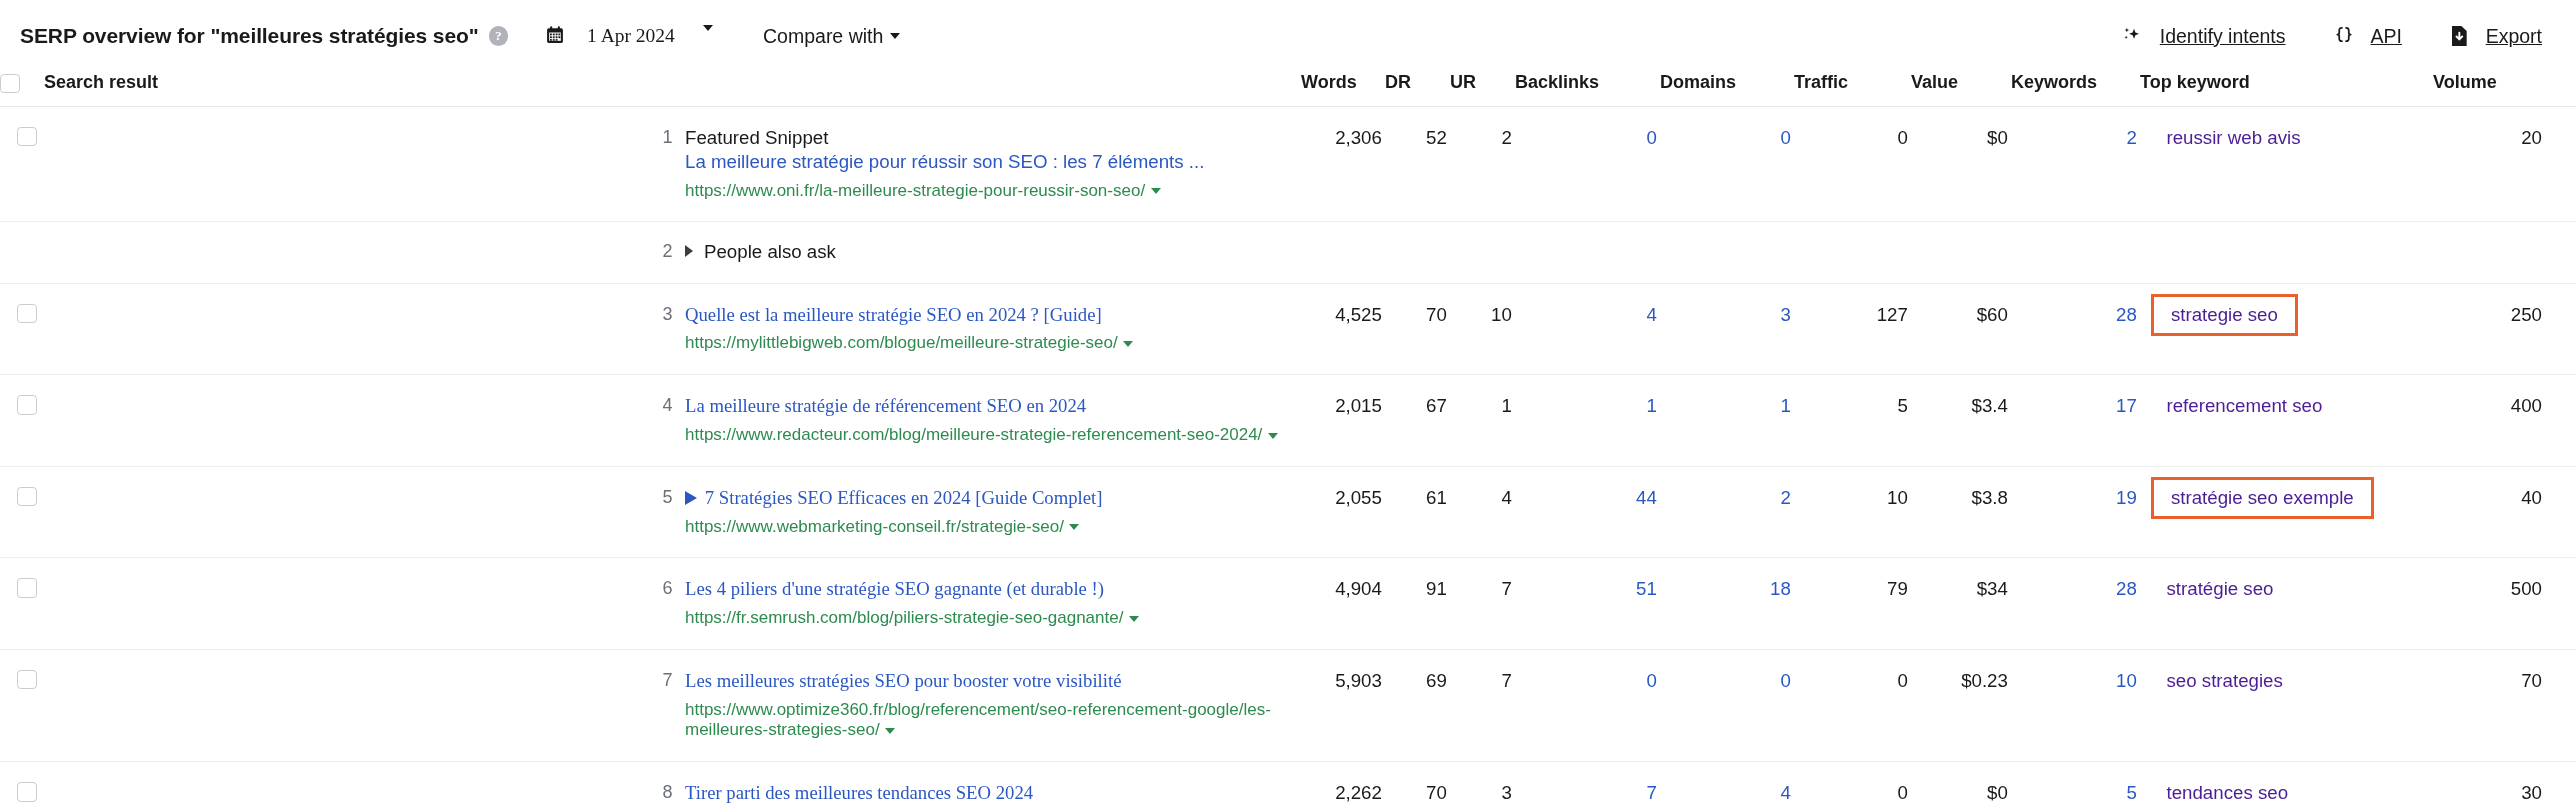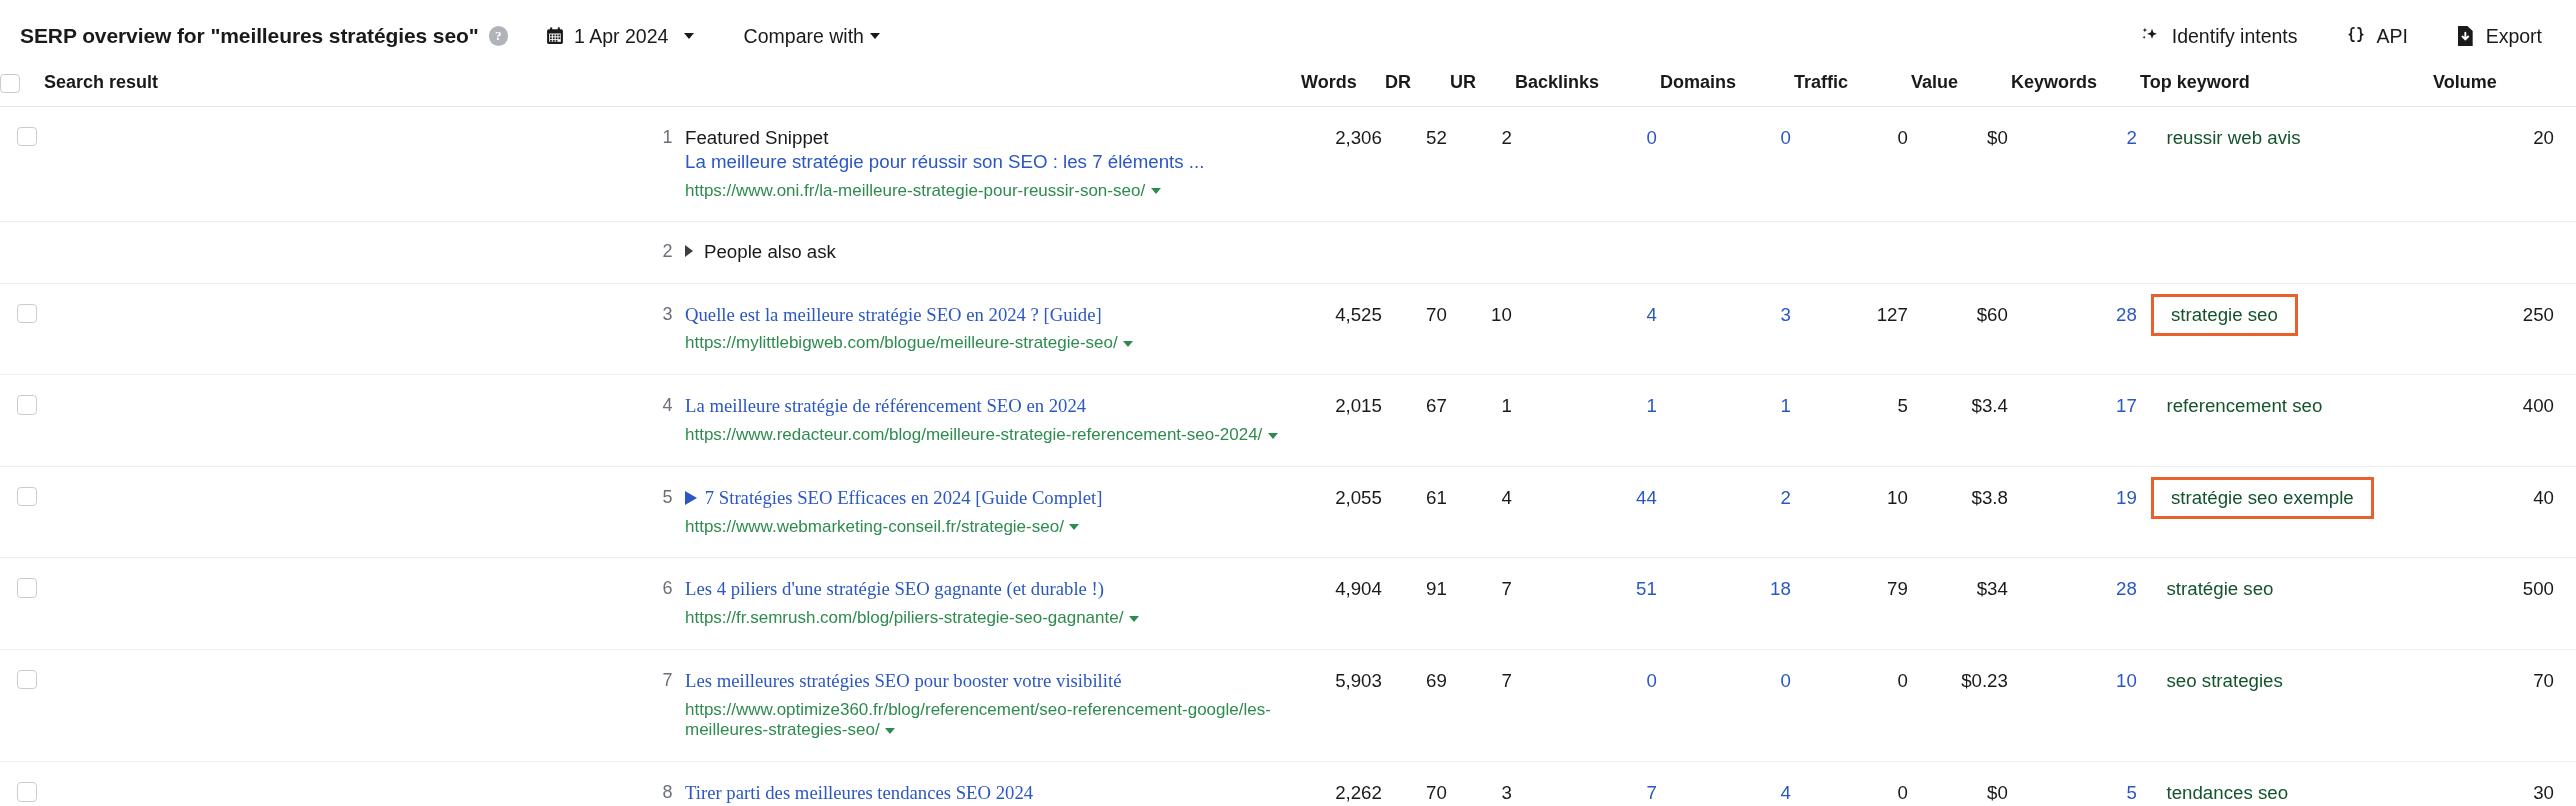--- a/index.html
+++ b/index.html
@@ -34,38 +34,39 @@
   .help-icon {
     width: 19.5px; height: 19.5px; border-radius: 50%;
     background: #b0b4ba; color: #fff;
     font-size: 13.3px; font-weight: bold;
     display: inline-flex; align-items: center; justify-content: center;
     margin-left: 10px;
     line-height: 1;
     font-family: "Liberation Serif", serif;
   }
   .date-picker {
-    display: flex; align-items: center; gap: 9px;
+    display: flex; align-items: flex-start; gap: 22px;
     margin-left: 37px;
     white-space: nowrap;
+    font-family: Liberation Serif, serif;
   }
   .cal-icon { width: 20px; height: 20px; display:block; }
   .date-label { font-size: 19.5px; color: #1a1a1a; }
   .caret { display:inline-block; width:0; height:0;
     border-left: 6.2px solid transparent; border-right: 6.2px solid transparent;
     border-top: 7px solid #1a1a1a; margin-left: 6.2px; vertical-align: middle; }
   .caret-sm { border-left-width:5.5px; border-right-width:5.5px; border-top-width:6.2px; }
   .compare-with {
     display:flex; align-items:center;
     margin-left: 50px; font-size: 19.5px; color:#1a1a1a; white-space: nowrap; text-align: right;
   }
 
   .hdr-action {
-    display: flex; align-items: center; gap: 11px;
-    font-size: 19.5px; color: #1a1a1a; margin-left: 48px; white-space: nowrap;
+    display: flex; align-items: center; gap: 17px;
+    font-size: 19.5px; color: #1a1a1a; margin-left: 48px; white-space: nowrap; text-decoration: underline;
   }
   .hdr-action .gi { display:flex; align-items:center; justify-content:center; }
 
   
   table.serp {
     width: 2576px;
     border-collapse: collapse;
     table-layout: fixed;
   }
   table.serp thead th {
@@ -89,21 +90,21 @@
   th.c-traffic { width: 117px; padding-right: 3.1px; }
   th.c-value   { width: 100px; padding-right: 3.1px; }
   th.c-kw      { width: 129px; padding-right: 3.1px; }
   th.c-topkw   { width: 293px; text-align: left; padding-left: 26.5px; }
   th.c-volume  { width: 143px; padding-right: 34px; }
 
   tbody tr.row { border-bottom: 1.6px solid #eceef0; }
   tbody td { vertical-align: top; padding-top: 20px; padding-bottom: 20px; }
   tbody td.num { text-align: right; font-size: 18.7px; color: #1a1a1a; padding-right: 3.1px; white-space: nowrap; }
   tbody td.num.link { color: #2b57c3; }
-  tbody td.volume { padding-right: 22px; }
+  tbody td.volume { padding-right: 34px; }
 
   .cb {
     width: 19.5px; height: 19.5px;
     border: 1.6px solid #c9ccd1; border-radius: 3.9px;
     background: #fff; display: block;
   }
   td.c-check { padding-left: 17px; }
 
   td.c-rank { width: 41px; text-align: right; padding-right: 0; font-size: 18px; color: #6b7078; }
 
@@ -128,21 +129,21 @@
     border-left: 12.5px solid #2b57c3; margin-right: 7.8px; vertical-align: -0.8px;
   }
   .paa-tri {
     display:inline-block; width:0; height:0;
     border-top: 6.2px solid transparent; border-bottom: 6.2px solid transparent;
     border-left: 8.6px solid #3b3f45; margin-right: 11px; vertical-align: 0.8px;
   }
 
   td.c-topkw { padding-left: 26.5px; }
   .topkw {
-    font-size: 18.7px; color: #14532d; display: inline-block;
+    font-size: 18.7px; color: #4c1d95; display: inline-block;
     line-height: 1.2; white-space: nowrap;
   }
   .topkw.boxed {
     border: 3.1px solid #e8602c;
     padding: 7px 17px;
     margin: -10px -12.5px -10px -15.6px;
     display: inline-block;
   }
 
   tr.paa td { padding-top: 18.7px; padding-bottom: 18.7px; }

